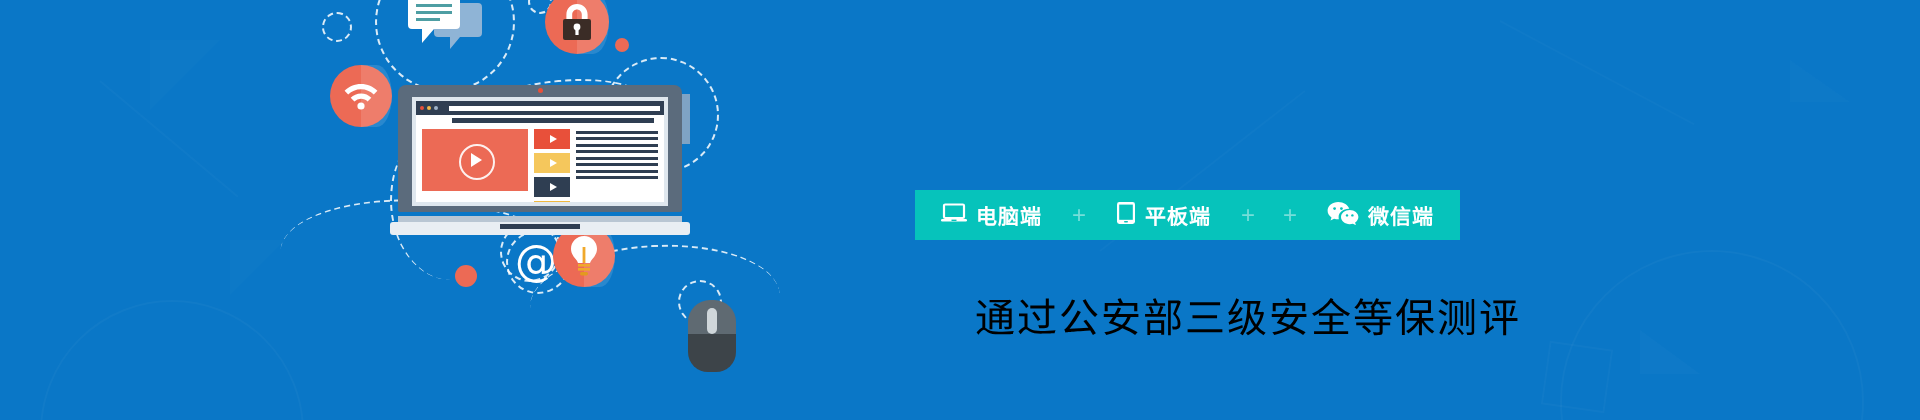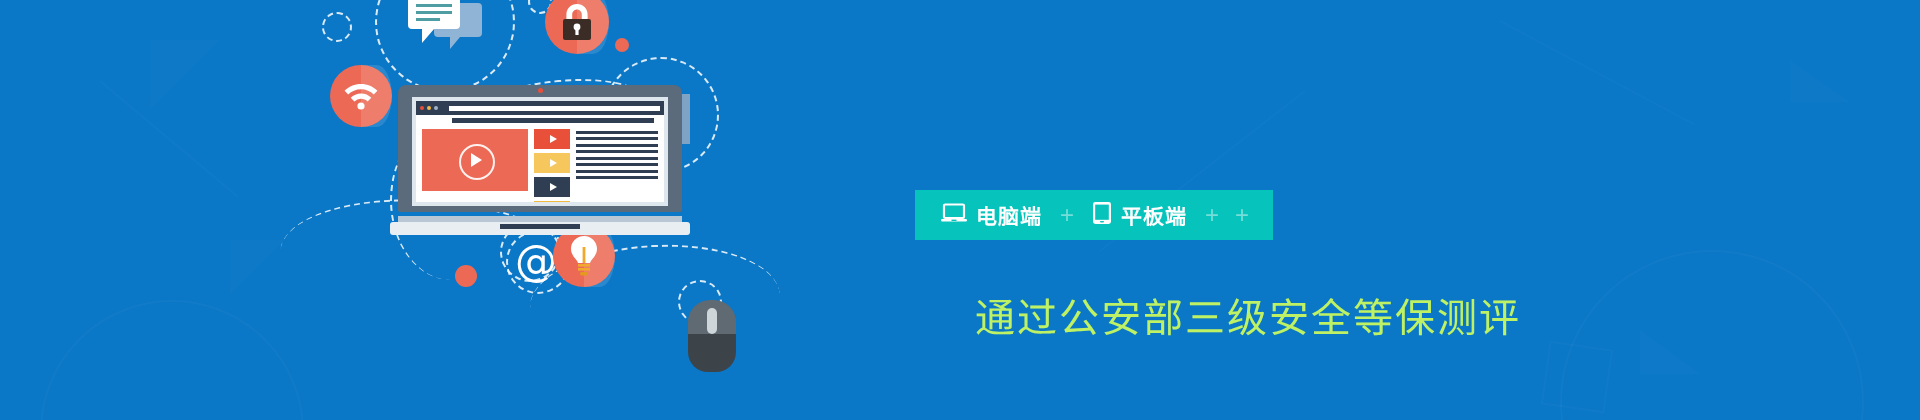--- a/index.html
+++ b/index.html
@@ -99,33 +99,33 @@
   .right{position:absolute;left:915px;top:0;width:700px;height:420px;}
   .headline{
     position:absolute;left:70px;top:62px;
     font-size:56px;font-weight:bold;color:#ffffff;letter-spacing:4px;
     line-height:1;white-space:nowrap;
     font-family:"DejaVu Sans","Liberation Sans",sans-serif;
   }
   .tagbar{
     position:absolute;left:0px;top:190px;height:50px;
     background:#06c3bb;display:flex;align-items:center;padding:0 16px;
-    box-sizing:border-box;gap:0;
+    box-sizing:border-box;gap:12px;
   }
   .tag{display:flex;align-items:center;gap:9px;padding:0 10px;}
   .tag-label{
     color:#ffffff;font-size:21px;font-weight:bold;letter-spacing:1px;white-space:nowrap;
     font-family:"DejaVu Sans","Liberation Sans",sans-serif;
   }
   .plus{
     color:rgba(255,255,255,.45);font-size:24px;font-weight:normal;padding:0 8px;line-height:1;
   }
   .subtitle{
     position:absolute;left:60px;top:286px;
-    color:#bef264;font-size:40px;letter-spacing:2px;white-space:nowrap;
+    color:#000000;font-size:40px;letter-spacing:2px;white-space:nowrap;
     font-family:"DejaVu Sans","Liberation Sans",sans-serif;
   }
 </style>
 </head>
 <body>
 
 <div class="banner">
 
   <div class="bg-watermarks">
     <div class="wm wm-tri" style="left:150px;top:40px;border-width:0 0 70px 70px;border-left-color:rgba(255,255,255,.05);"></div>
@@ -306,18 +306,31 @@
           <svg width="20" height="24" viewBox="0 0 20 24" aria-hidden="true">
             <rect x="1" y="1" width="18" height="22" rx="2.4" fill="#fff"></rect>
             <rect x="3.2" y="3.6" width="13.6" height="15.2" fill="#06c3bb"></rect>
             <rect x="8" y="20" width="4" height="1.6" rx="0.8" fill="#06c3bb"></rect>
           </svg>
         </span>
         <span class="tag-label">平板端</span>
       </div>
       <span class="plus">+</span>
       <span class="plus">+</span>
+      <div class="tag">
+        <span>
+          <svg width="32" height="24" viewBox="0 0 32 24" aria-hidden="true">
+            <path d="M11.2 1C5.3 1 0.6 4.9 0.6 9.7c0 2.7 1.5 5.1 3.9 6.7l-1 3.1 3.6-1.8c1.3.4 2.7.6 4.1.6h.7c-.2-.7-.3-1.4-.3-2.2 0-4.6 4.5-8.3 10.1-8.3h.6C21.2 4 16.7 1 11.2 1z" fill="#fff"></path>
+            <circle cx="7.6" cy="7.6" r="1.4" fill="#06c3bb"></circle>
+            <circle cx="14.4" cy="7.6" r="1.4" fill="#06c3bb"></circle>
+            <path d="M31.4 16.1c0-3.9-3.9-7.1-8.7-7.1s-8.7 3.2-8.7 7.1c0 3.9 3.9 7.1 8.7 7.1 1.1 0 2.2-.2 3.2-.5l3 1.5-.8-2.6c2-1.3 3.3-3.3 3.3-5.5z" fill="#fff"></path>
+            <circle cx="20" cy="14.4" r="1.2" fill="#06c3bb"></circle>
+            <circle cx="25.4" cy="14.4" r="1.2" fill="#06c3bb"></circle>
+          </svg>
+        </span>
+        <span class="tag-label">微信端</span>
+      </div>
     </div>
 
     <div class="subtitle">通过公安部三级安全等保测评</div>
   </div>
 
 </div>
 
 </body></html>

